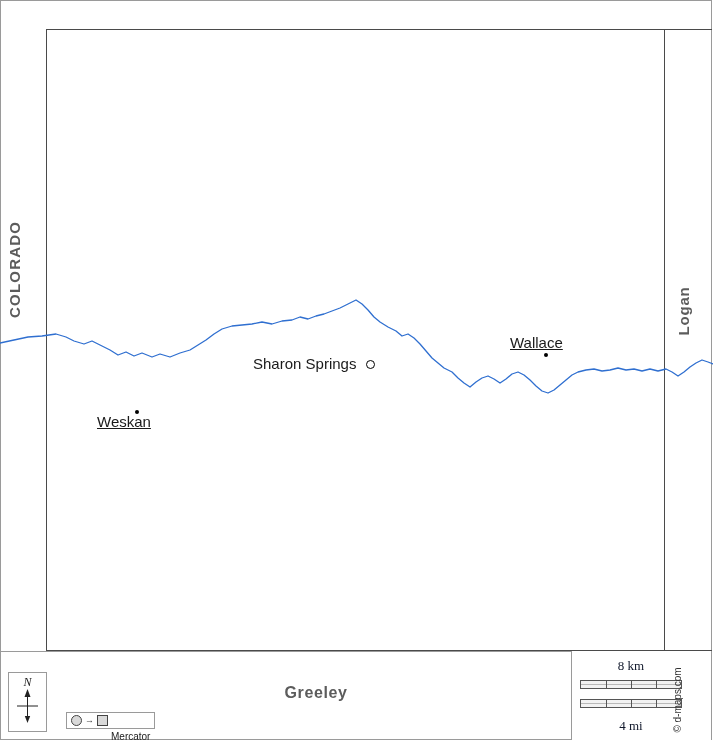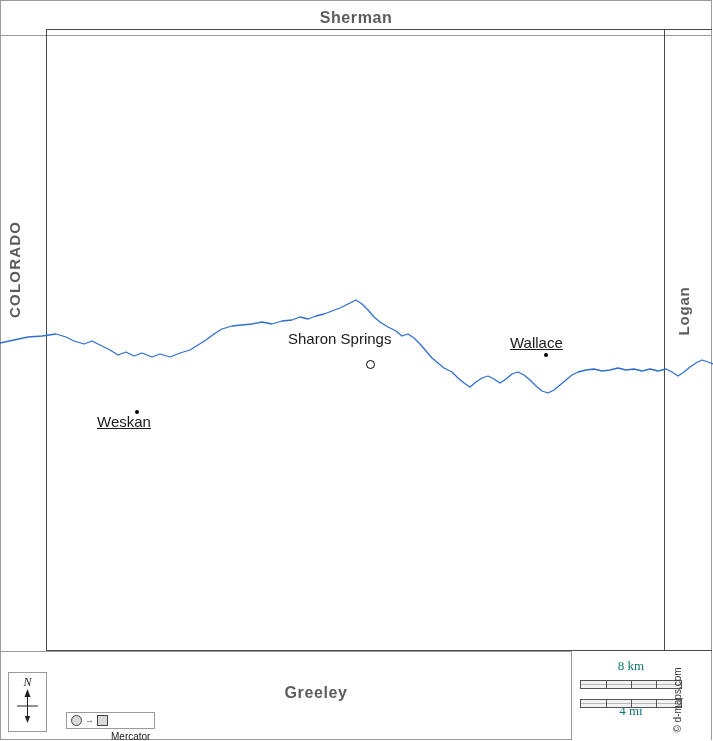--- a/index.html
+++ b/index.html
@@ -260,24 +260,24 @@
     box-sizing: border-box;
     background: #fff;
   }
   .scale-km-label, .scale-mi-label {
     position: absolute;
     width: 114px;
     left: 2px;
     text-align: center;
     font-family: "Liberation Serif", serif;
     font-size: 13px;
-    color: #0f766e;
+    color: #0f172a;
   }
   .scale-km-label { top: 7px; }
-  .scale-mi-label { top: 52px; }
+  .scale-mi-label { top: 67px; }
   .scalebar {
     position: absolute;
     left: 8px;
     width: 102px;
     height: 9px;
     border: 1px solid #555;
     box-sizing: border-box;
     background: linear-gradient(to bottom, #f2f2f2 0%, #f2f2f2 40%, #b9b9b9 40%, #b9b9b9 60%, #f2f2f2 60%, #f2f2f2 100%);
   }
   .scalebar.km { top: 29px; }
@@ -304,44 +304,41 @@
     white-space: nowrap;
   }
 </style>
 </head>
 <body>
 
 <div id="map-root">
 
   <div class="outer-frame"></div>
 
-  <div class="strip-top">
-    <span class="neighbor-label">Sherman</span>
-  </div>
 
   <div class="strip-bottom">
     <span class="neighbor-label">Greeley</span>
   </div>
 
   <div class="label-left">COLORADO</div>
   <div class="label-right">Logan</div>
 
   <div class="county-area"></div>
   <div class="county-top-line"></div>
   <div class="county-bottom-line"></div>
   <div class="county-left-line"></div>
   <div class="inner-vline"></div>
 
   <svg class="river-layer" viewBox="0 0 713 741" xmlns="http://www.w3.org/2000/svg">
     <path fill="none" stroke="#2f6fd0" stroke-width="1.3" stroke-linejoin="round" stroke-linecap="round" d="M0,343 L14,340 L28,337 L42,336 L56,334 L66,337 L74,341 L84,344 L92,341 L100,345 L110,350 L118,355 L126,352 L134,356 L142,353 L152,357 L160,354 L170,357 L180,353 L190,350 L198,345 L206,340 L214,334 L222,329 L232,326 L242,325 L252,324 L262,322 L272,324 L282,321 L292,320 L300,317 L308,319 L316,316 L324,314 L332,311 L340,308 L348,304 L356,300 L362,304 L368,310 L374,317 L380,322 L388,327 L396,331 L402,336 L408,334 L414,338 L420,344 L426,351 L432,358 L438,363 L444,368 L452,372 L458,378 L464,383 L470,387 L476,382 L482,378 L488,376 L494,379 L500,383 L506,379 L512,374 L518,372 L524,375 L530,380 L536,386 L542,391 L548,393 L554,390 L560,385 L566,380 L572,375 L578,372 L586,370 L594,369 L602,371 L610,370 L618,368 L626,370 L634,369 L642,371 L650,369 L658,371 L666,369 L672,372 L678,376 L684,372 L690,367 L696,363 L702,360 L708,362 L713,364"></path>
   </svg>
 
   <div class="city">
     <div class="city-circle" style="left:366px; top:360px;"></div>
-    <div class="city-name capital" style="left:253px; top:330px;margin-left:35px;">Sharon Springs</div>
+    <div class="city-name capital" style="left:253px; top:355px;">Sharon Springs</div>
   </div>
 
   <div class="city">
     <div class="city-dot" style="left:544px; top:353px;"></div>
     <div class="city-name town" style="left:510px; top:334px;">Wallace</div>
   </div>
 
   <div class="city">
     <div class="city-dot" style="left:135px; top:410px;"></div>
     <div class="city-name town" style="left:97px; top:413px;">Weskan</div>

